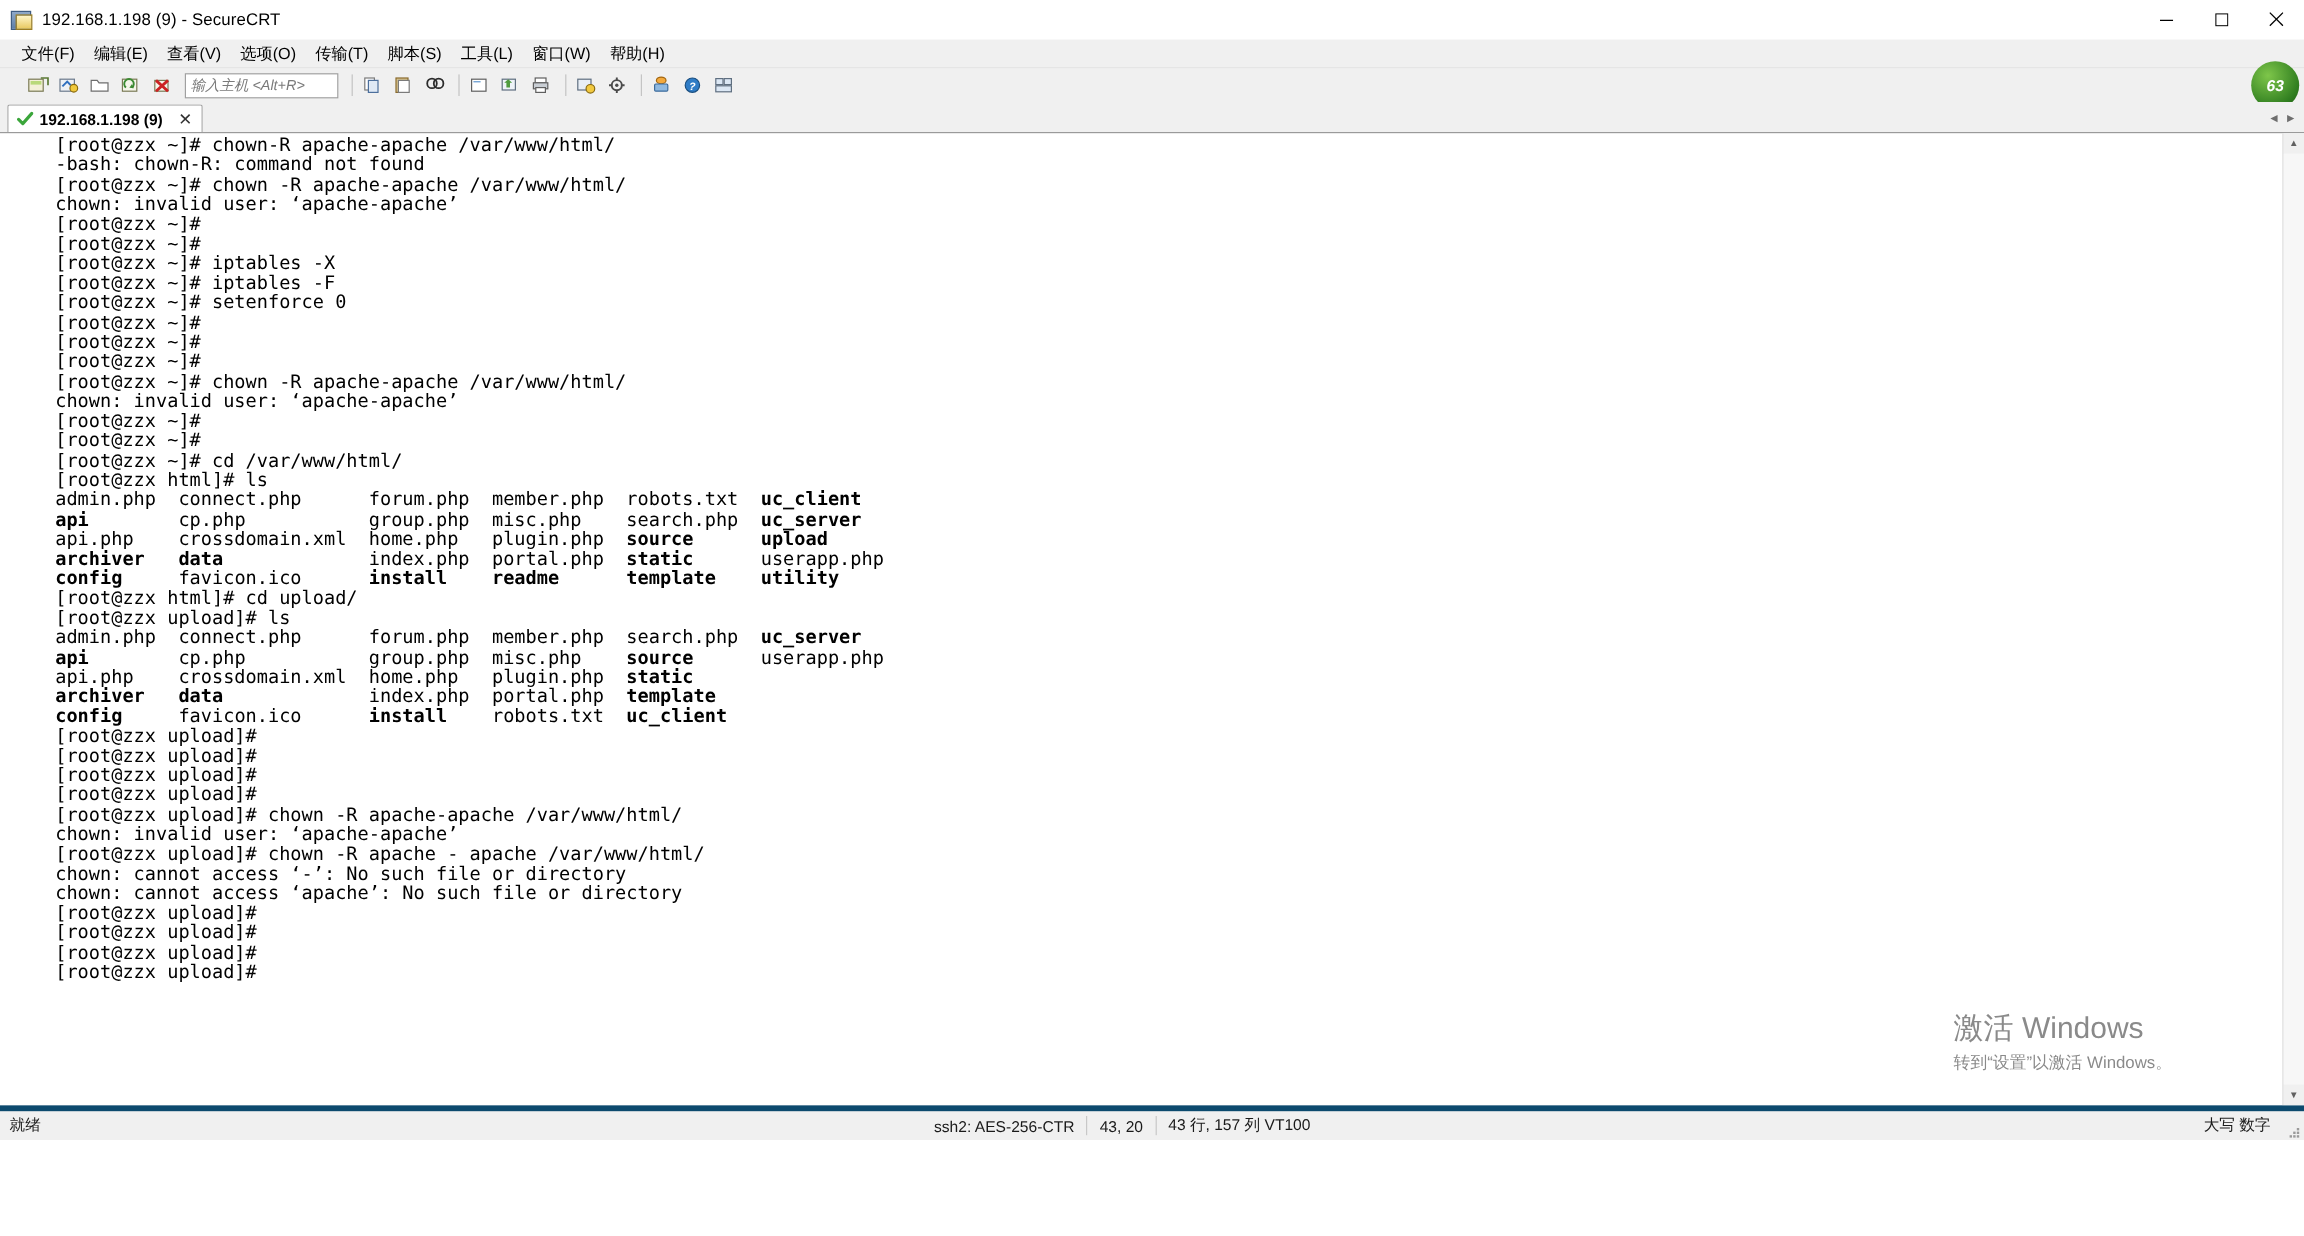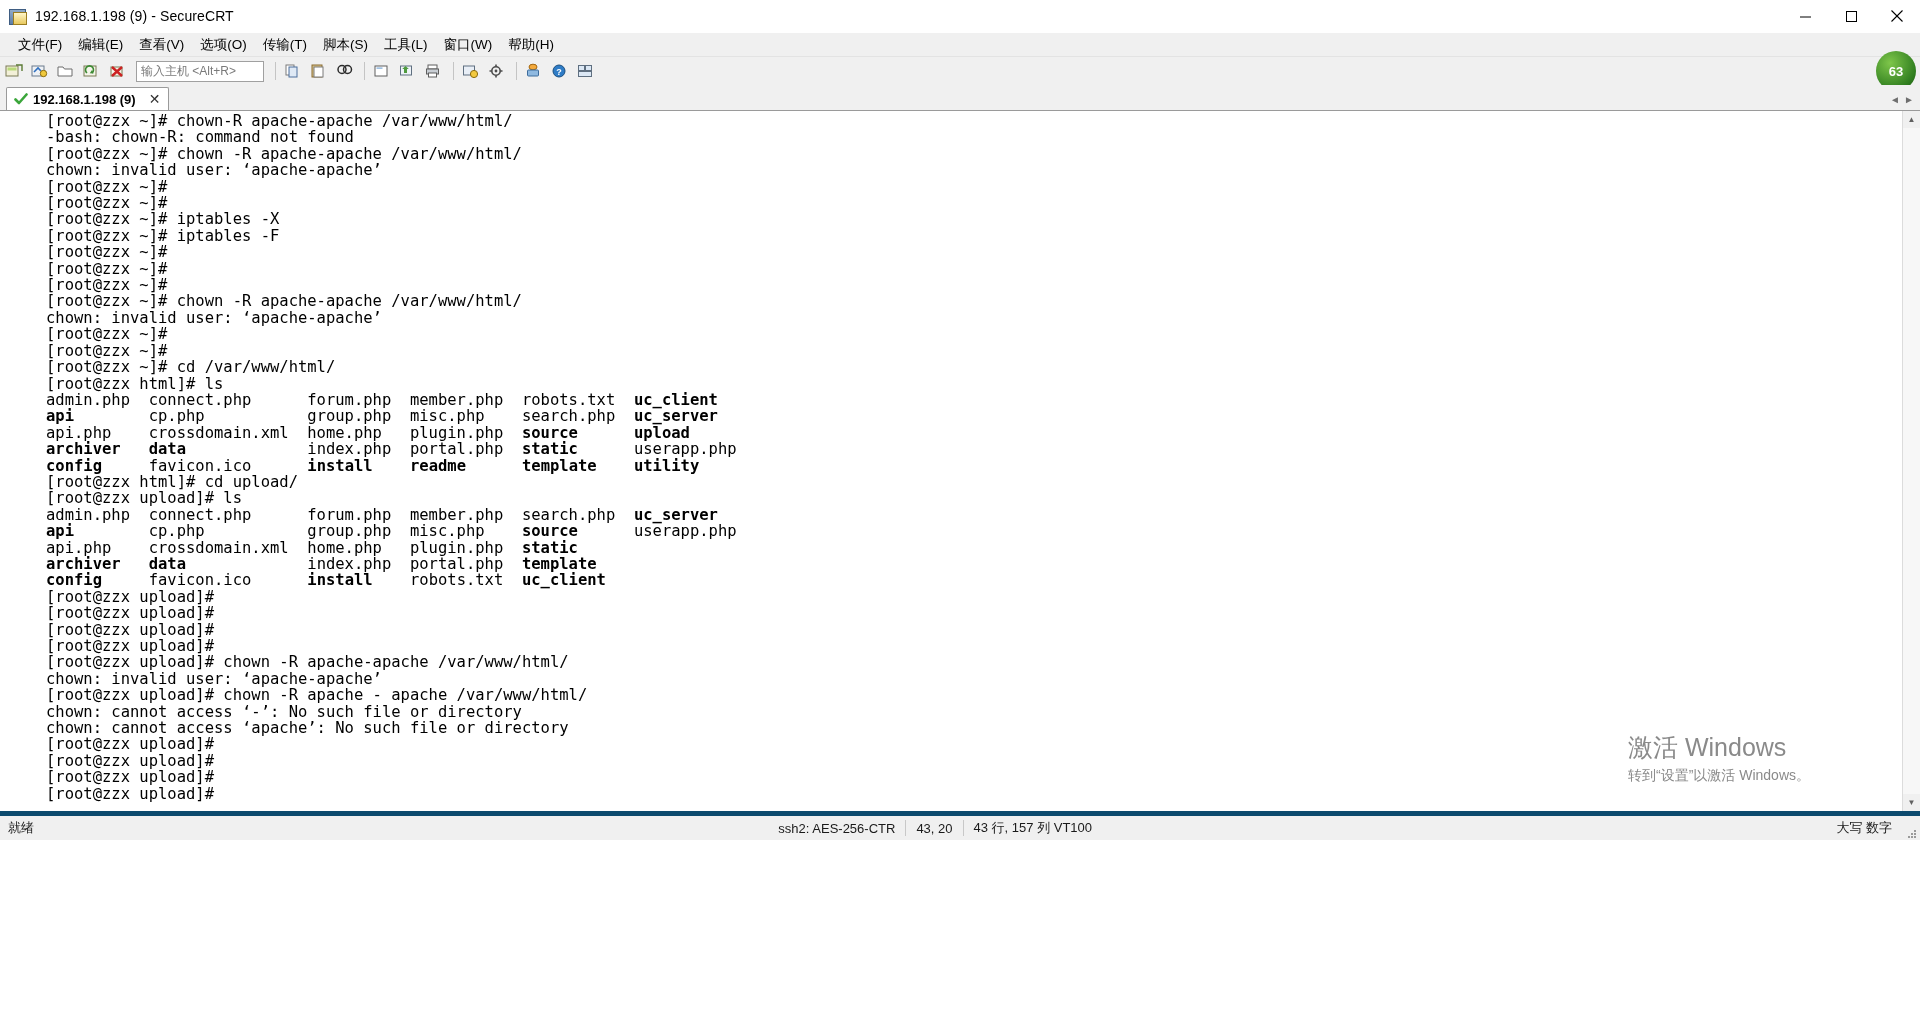--- a/index.html
+++ b/index.html
@@ -7,21 +7,21 @@
     padding: 0;
     width: 1920px;
     height: 1030px;
     overflow: hidden;
     background: #ffffff;
     font-family: "Liberation Sans", sans-serif;
   }
 
   #app {
     width: 1920px;
-    height: 840px;
+    height: 950px;
     position: relative;
     display: flex;
     flex-direction: column;
     background: #f0f0f0;
   }
 
   
   .titlebar {
     height: 32px;
     background: #ffffff;
@@ -88,22 +88,23 @@
     cursor: default;
   }
 
   
   .toolbar {
     height: 28px;
     flex: 0 0 28px;
     background: #f0f0f0;
     display: flex;
     align-items: center;
-    padding-left: 2px;
-    position: relative;
+    padding-left: 20px;
+    position: relative;
+    font-style: italic;
   }
   .tbtn {
     width: 22px;
     height: 22px;
     margin-right: 2px;
     position: relative;
     display: flex;
     align-items: center;
     justify-content: center;
     border: 1px solid transparent;
@@ -507,20 +508,21 @@
   <div class="terminal-wrap">
     <div class="terminal" id="terminal">
         <div class="term-line">[root@zzx ~]# chown-R apache-apache /var/www/html/</div>
         <div class="term-line">-bash: chown-R: command not found</div>
         <div class="term-line">[root@zzx ~]# chown -R apache-apache /var/www/html/</div>
         <div class="term-line">chown: invalid user: ‘apache-apache’</div>
         <div class="term-line">[root@zzx ~]#</div>
         <div class="term-line">[root@zzx ~]#</div>
         <div class="term-line">[root@zzx ~]# iptables -X</div>
         <div class="term-line">[root@zzx ~]# iptables -F</div>
+        <div class="term-line">[root@zzx ~]# setenforce 0</div>
         <div class="term-line">[root@zzx ~]#</div>
         <div class="term-line">[root@zzx ~]#</div>
         <div class="term-line">[root@zzx ~]#</div>
         <div class="term-line">[root@zzx ~]# chown -R apache-apache /var/www/html/</div>
         <div class="term-line">chown: invalid user: ‘apache-apache’</div>
         <div class="term-line">[root@zzx ~]#</div>
         <div class="term-line">[root@zzx ~]#</div>
         <div class="term-line">[root@zzx ~]# cd /var/www/html/</div>
         <div class="term-line">[root@zzx html]# ls</div>
         <div class="term-line"><span>admin.php  connect.php      forum.php  member.php  robots.txt  </span><span class="bold">uc_client</span></div>

